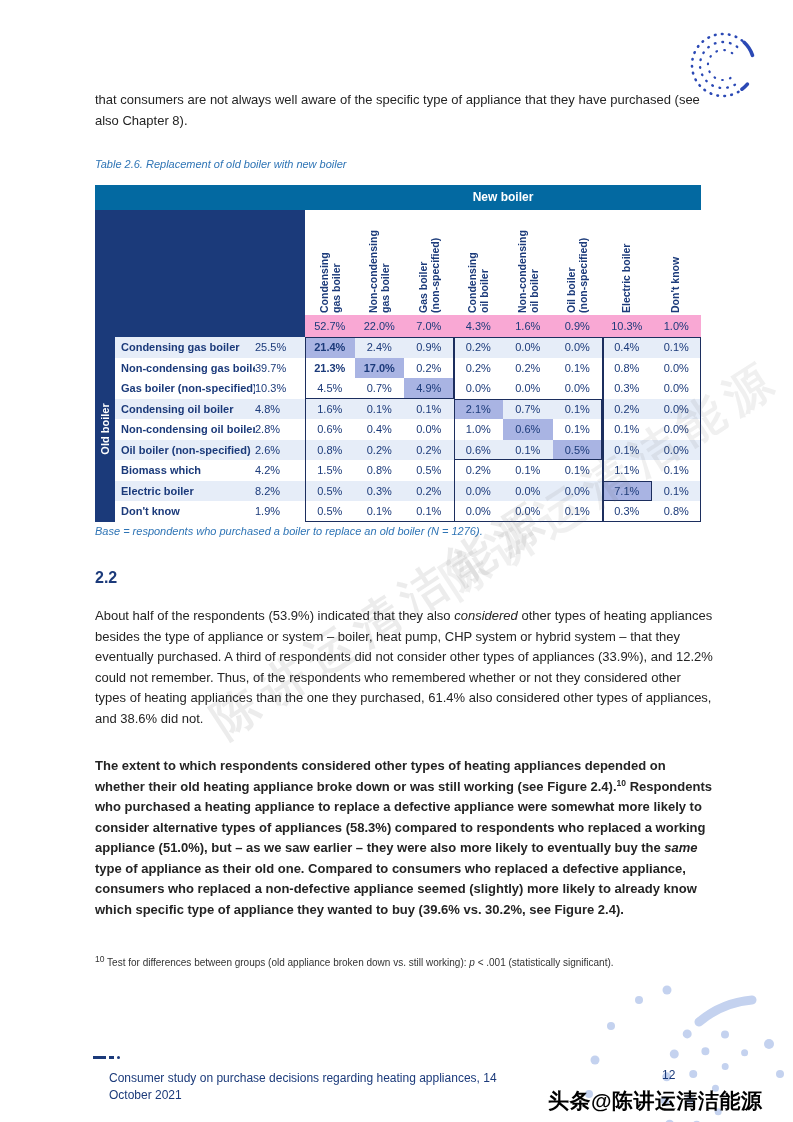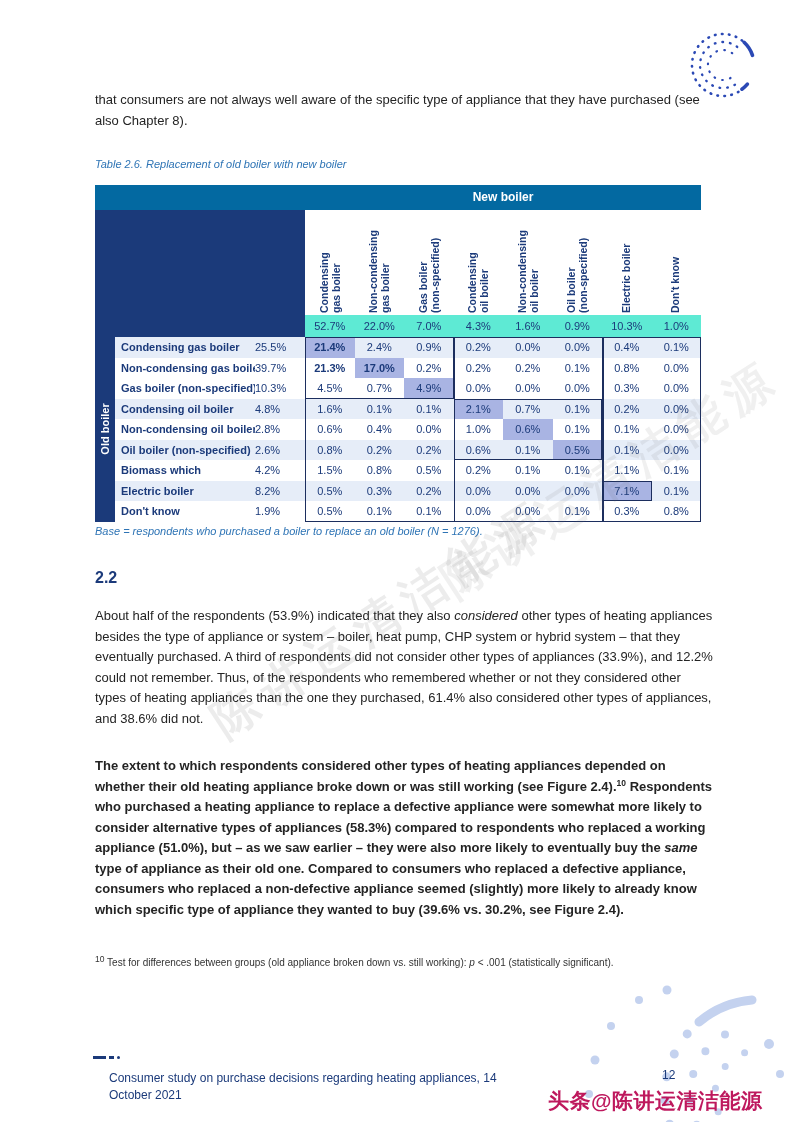--- a/index.html
+++ b/index.html
@@ -36,21 +36,21 @@
   #rot-headers { display:flex; }
   .rth { width:49.5px; height:105px; position:relative; }
   .rth-in {
     position:absolute; left:50%; top:50%; width:100px;
     transform:translate(-50%,-50%) rotate(-90deg);
     font-size:10.5px; font-weight:bold; line-height:11.5px;
     white-space:pre-line; text-align:left; color:#1b3a7a;
   }
   .totrow { display:flex; height:22px; line-height:22px; font-size:11px; }
   #totals-cells { display:flex; }
-  .totcell { width:49.5px; text-align:center; background:#5eead4; }
+  .totcell { width:49.5px; text-align:center; background:#f9a8d4; }
 
   #table-body { position:relative; width:606px; }
   .ob-bar { position:absolute; left:0; top:0; width:20px; height:100%; background:#1b3a7a; z-index:3; }
   .ob-in { position:absolute; left:50%; top:50%; width:180px; transform:translate(-50%,-50%) rotate(-90deg);
            color:#fff; font-weight:bold; font-size:11px; text-align:center; }
   .trow { display:flex; height:20.5px; line-height:20.5px; font-size:11px; padding-left:20px; }
   .trow.shade { background:#e6edf8; }
   .tlabel { width:140px; padding-left:6px; font-weight:bold; white-space:nowrap; overflow:hidden; }
   .ttotal { width:50px; padding-right:6px; }
   .tcell { width:49.5px; text-align:center; }
@@ -65,21 +65,21 @@
   .vline { position:absolute; top:0; width:1.5px; height:184.5px; background:#1c2e5e; pointer-events:none; z-index:2; }
   #ov-v1 { left:358.5px; } #ov-v2 { left:507px; }
 
   
   .footer-mark { left:93px; top:1056px; display:flex; align-items:center; gap:3px; }
   .footer-mark .bar1 { width:13px; height:3px; background:#1b3a7a; }
   .footer-mark .bar2 { width:5px; height:3px; background:#1b3a7a; }
   .footer-mark .dot { width:3px; height:3px; background:#1b3a7a; border-radius:50%; }
   .footer-text { left:109px; top:1070px; width:430px; font-size:12px; line-height:17px; color:#1b3a7a; }
   .page-num { left:662px; top:1068px; width:60px; font-size:12px; color:#1b3a7a; }
-  .footer-wm { left:548px; top:1087px; width:245px; font-size:21px; font-weight:bold; color:#be185d;
+  .footer-wm { left:548px; top:1087px; width:245px; font-size:21px; font-weight:bold; color:#000000;
                letter-spacing:0.5px; white-space:nowrap; z-index:5; }
 
   
   .diag-wm { position:absolute; font-size:46px; font-weight:bold; letter-spacing:10px;
              color:rgba(110,110,110,0.13); white-space:nowrap; transform:rotate(-33deg);
              transform-origin:left top; pointer-events:none; z-index:4; }
   #wm-a { left:200px; top:700px; }
   #wm-b { left:430px; top:560px; color:rgba(110,110,110,0.10); }
   .logo-c { left:683px; top:22px; }
   .corner-dots { left:573px; top:982px; }

